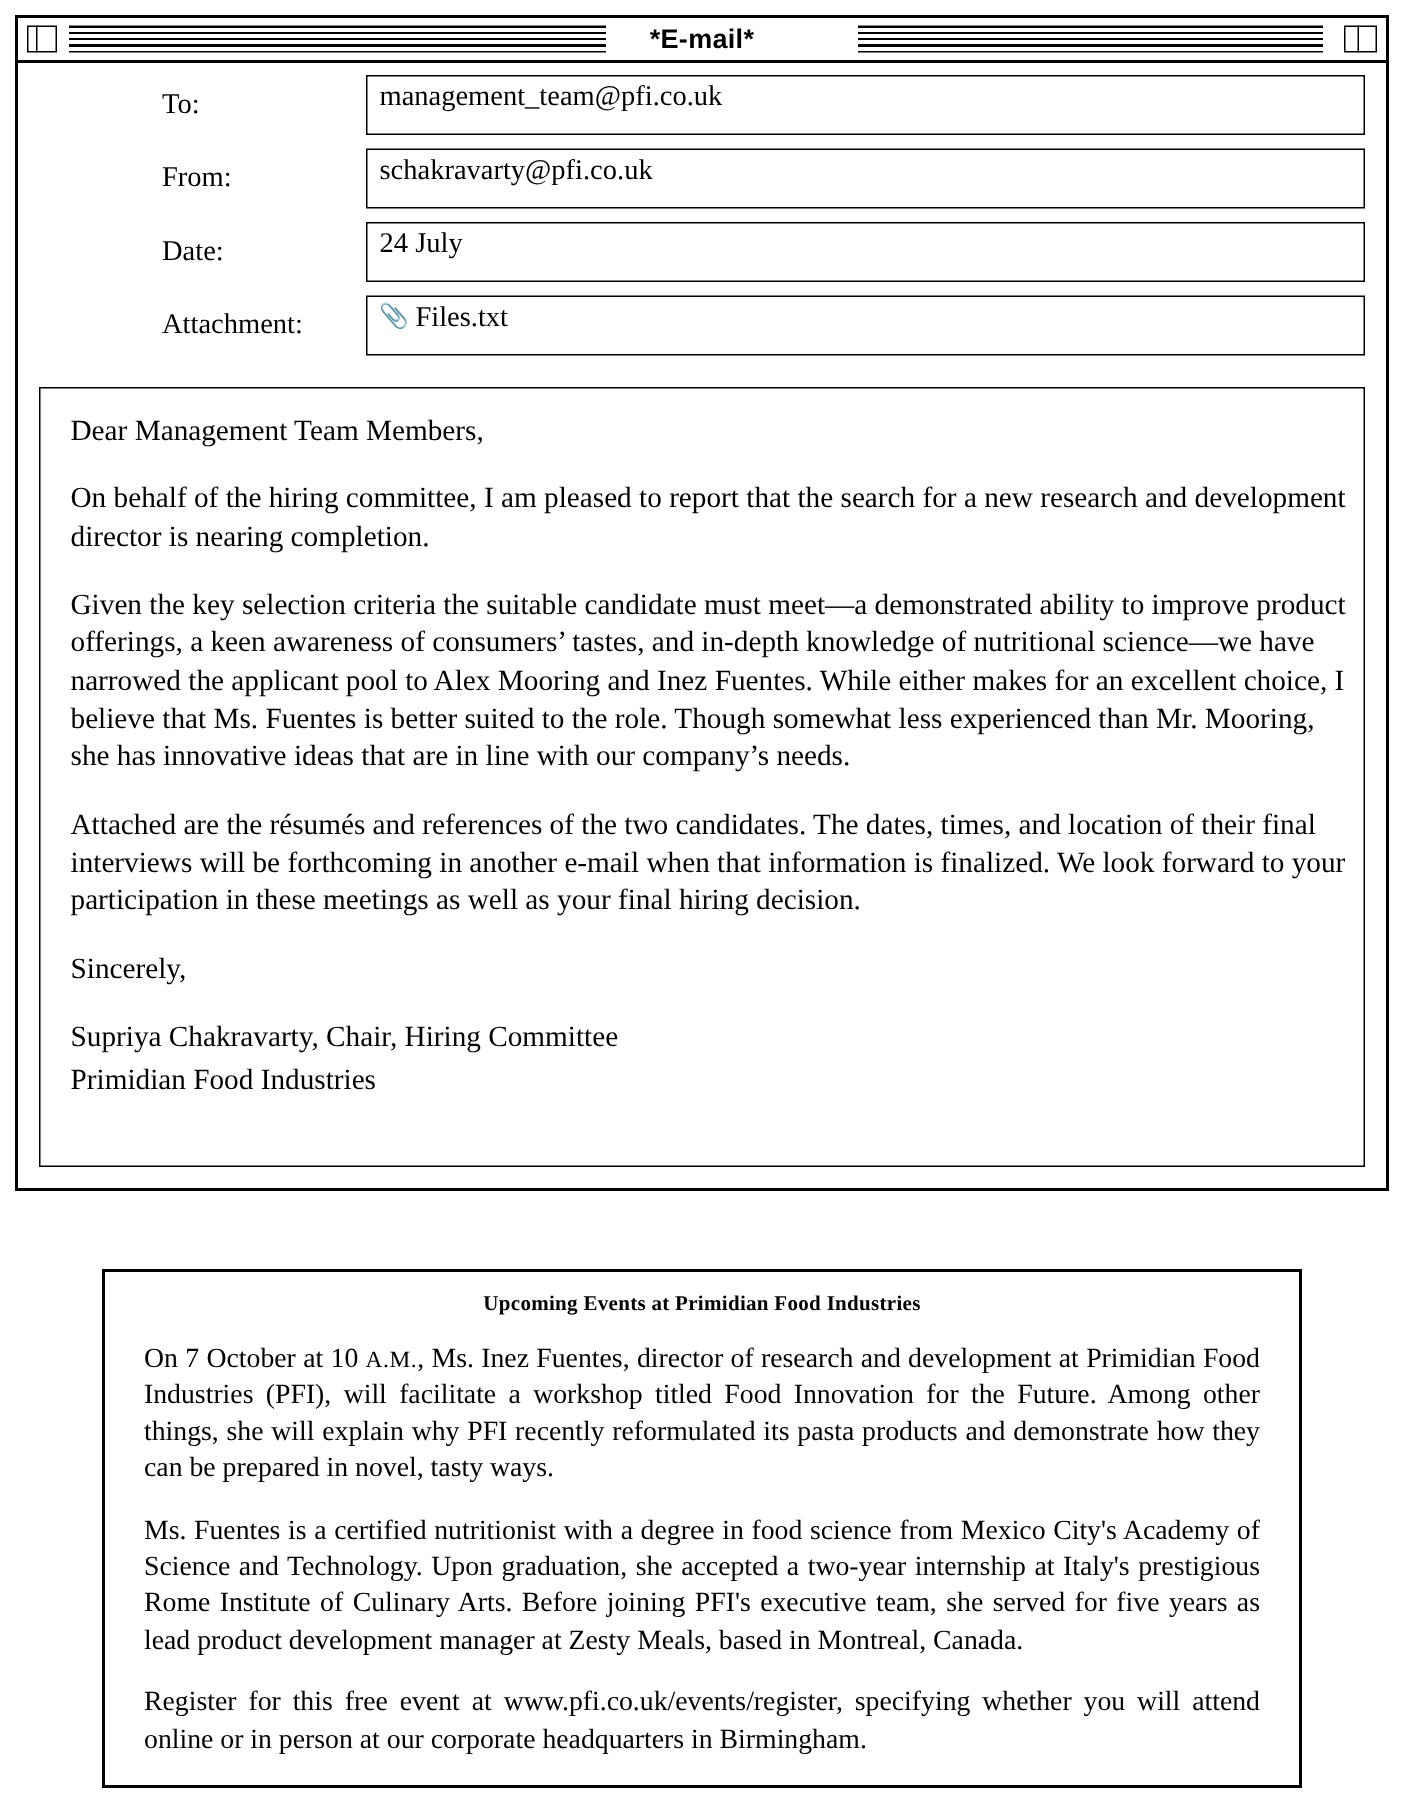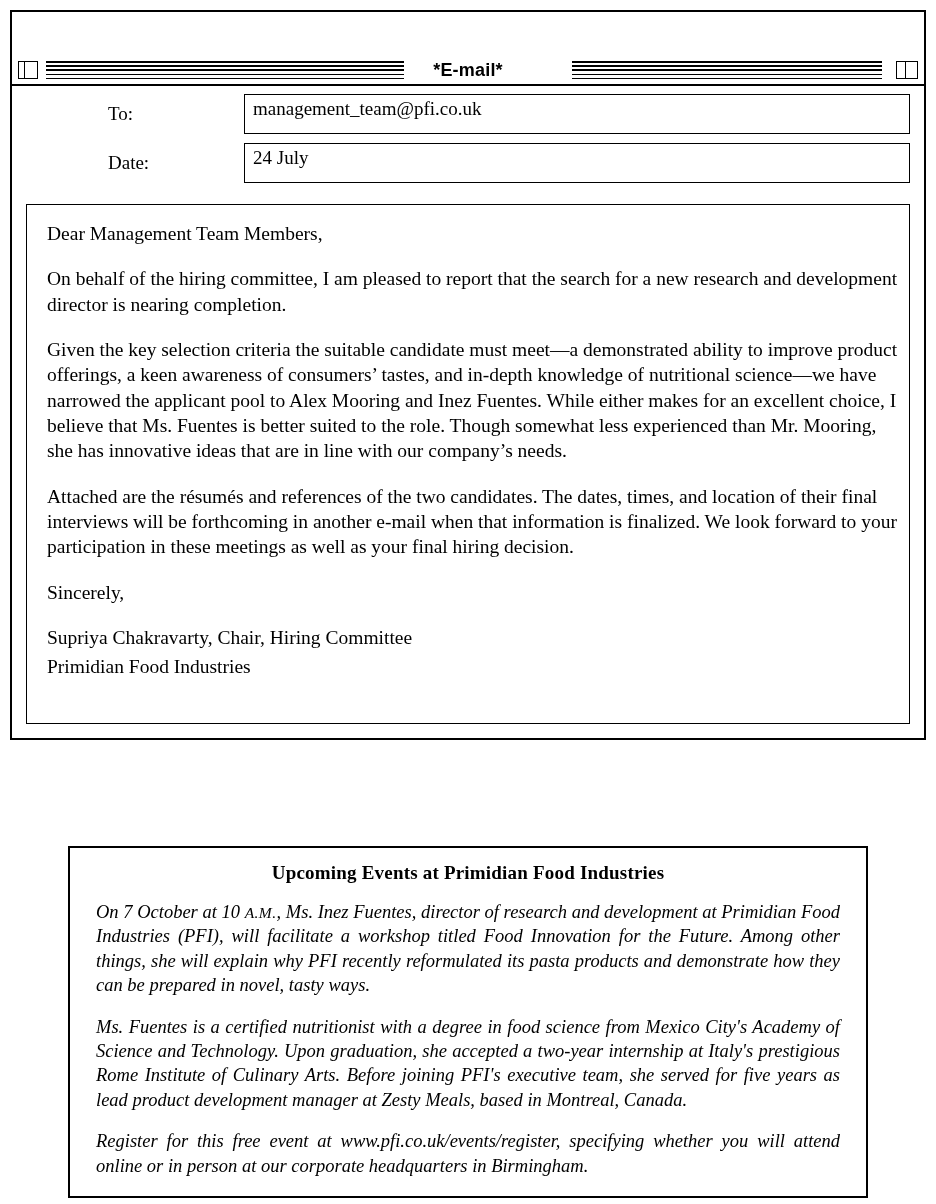--- a/index.html
+++ b/index.html
@@ -29,21 +29,20 @@
 
   .titlebar {
     position: relative;
     height: 30px;
     border-bottom: 2px solid #000;
     box-sizing: border-box;
     display: flex;
     align-items: center;
     justify-content: center;
     background: #fff;
-    margin-top: 44px;
   }
   .titlebar .stripes-left,
   .titlebar .stripes-right {
     position: absolute;
     top: 5px;
     height: 18px;
     background-image: repeating-linear-gradient(
       to bottom,
       #000 0px, #000 1.6px,
       #fff 1.6px, #fff 4.2px
@@ -164,32 +163,31 @@
     left: 68px;
     top: 846px;
     width: 800px;
     border: 2px solid #000;
     box-sizing: border-box;
     padding: 14px 26px 18px 26px;
     background: #fff;
   }
   .notice-title {
     text-align: center;
-    font-size: 19px;
+    font-size: 14px;
     font-weight: bold;
     margin-bottom: 16px;
     letter-spacing: 0.2px;
   }
   .notice p {
     margin: 0 0 17px 0;
     font-size: 18.5px;
     line-height: 1.32;
     text-align: justify;
     text-justify: inter-word;
-    font-style: italic;
   }
   .notice p:last-child { margin-bottom: 0; }
   .smallcaps {
     font-size: 0.84em;
     letter-spacing: 0.4px;
   }
 </style>
 </head>
 <body>
 
@@ -203,27 +201,37 @@
     <div class="resize-box"></div>
   </div>
 
   <div class="fields">
 
     <div class="field-row">
       <div class="field-label">To:</div>
       <div class="field-value">management_team@pfi.co.uk</div>
     </div>
 
+    <div class="field-row">
+      <div class="field-label">From:</div>
+      <div class="field-value">schakravarty@pfi.co.uk</div>
+    </div>
 
 
     <div class="field-row">
       <div class="field-label">Date:</div>
       <div class="field-value">24 July</div>
     </div>
 
+    <div class="field-row">
+      <div class="field-label">Attachment:</div>
+      <div class="field-value">
+        <span class="clip-icon">📎</span><span>Files.txt</span>
+      </div>
+    </div>
 
   </div>
 
   <div class="email-body">
     <p>Dear Management Team Members,</p>
     <p>On behalf of the hiring committee, I am pleased to report that the search for a new research and development director is nearing completion.</p>
     <p>Given the key selection criteria the suitable candidate must meet—a demonstrated ability to improve product offerings, a keen awareness of consumers’ tastes, and in-depth knowledge of nutritional science—we have narrowed the applicant pool to Alex Mooring and Inez Fuentes. While either makes for an excellent choice, I believe that Ms. Fuentes is better suited to the role. Though somewhat less experienced than Mr. Mooring, she has innovative ideas that are in line with our company’s needs.</p>
     <p>Attached are the résumés and references of the two candidates. The dates, times, and location of their final interviews will be forthcoming in another e-mail when that information is finalized. We look forward to your participation in these meetings as well as your final hiring decision.</p>
     <p>Sincerely,</p>
     <p class="tight">Supriya Chakravarty, Chair, Hiring Committee</p>

